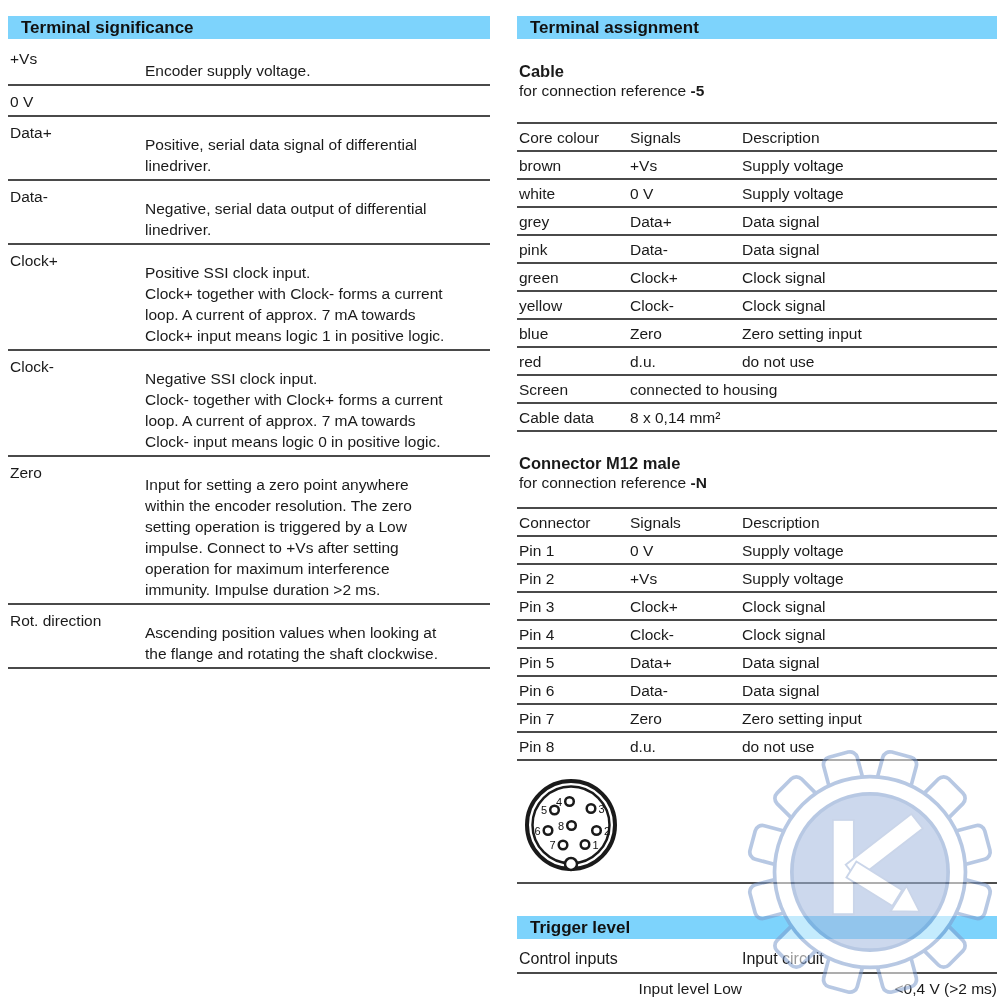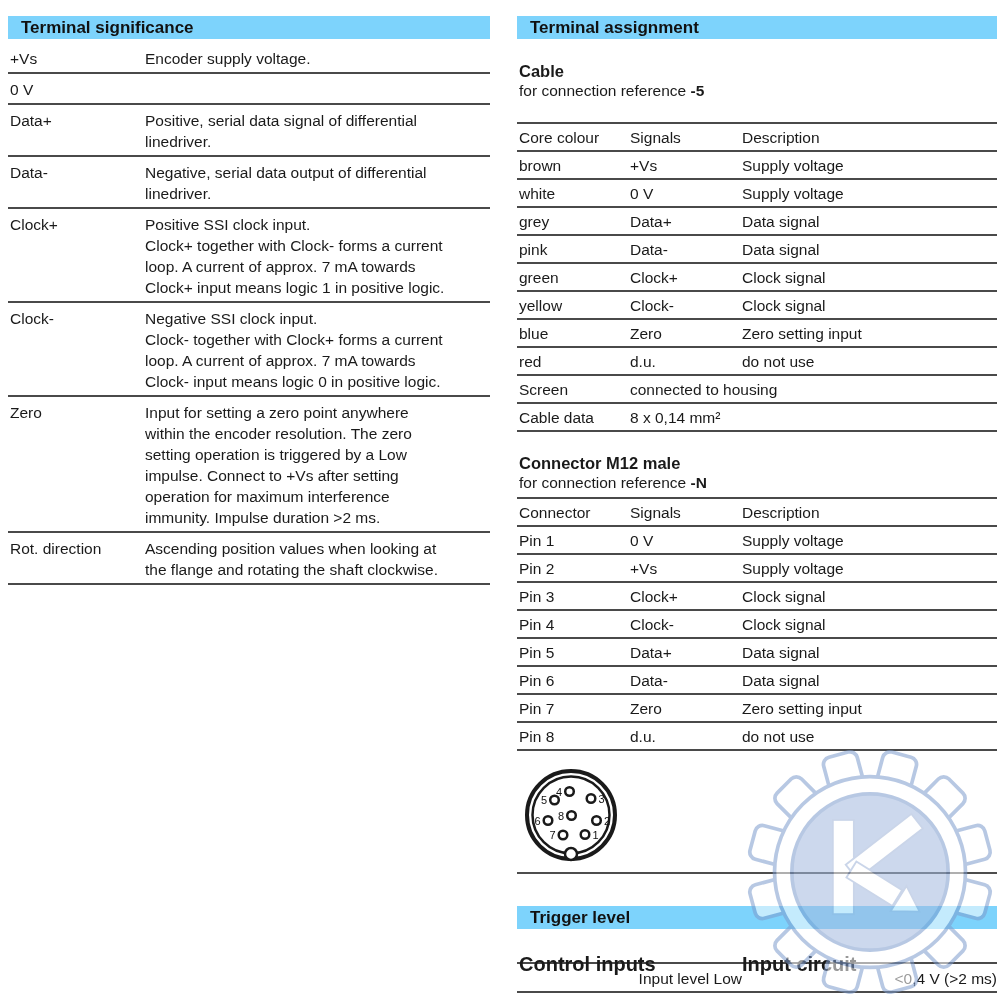--- a/index.html
+++ b/index.html
@@ -13,40 +13,40 @@
   .col-left{left:8px;width:482px;}
   .col-right{left:517px;width:480px;}
   .section-bar{
     height:23px;line-height:23px;background:#7dd3fc;
     font-size:17px;font-weight:bold;padding-left:13px;color:#111;
   }
   
   .sig-row{display:flex;border-bottom:2px solid #4a4a4a;padding:5px 0 3px 0;}
   .sig-row.first{padding-top:9px;}
   .sig-term{width:135px;flex:0 0 135px;padding-left:2px;font-size:15.5px;line-height:21px;}
-  .sig-desc{flex:1;font-size:15.5px;line-height:21px;white-space:pre-line;}
+  .sig-desc{flex:1;font-size:15.5px;line-height:21px;white-space:pre-line;margin-top:12px;}
   
   .sub-title{margin-top:22px;padding-left:2px;font-size:16.5px;line-height:20px;font-weight:bold;}
   .sub-ref{padding-left:2px;font-size:15.5px;line-height:20px;}
   .sub-ref b{font-weight:bold;}
   .dtable{margin-top:21px;border-top:2px solid #4a4a4a;}
-  .dtable.tight{margin-top:4px;}
+  .dtable.tight{margin-top:14px;}
   .drow{display:flex;height:28px;box-sizing:border-box;border-bottom:2px solid #4a4a4a;
         padding-top:3px;font-size:15.5px;line-height:21px;}
   .dc1{width:111px;flex:0 0 111px;padding-left:2px;}
   .dc2{width:112px;flex:0 0 112px;}
   .dc3{flex:1;}
   .dspan{flex:1;}
   
   .diagram{margin:14px 0 0 2px;}
   
   .sep-line{margin-top:3px;height:2px;background:#4d4d4d;}
   .trigger-bar{margin-top:32px;}
   .trow{display:flex;box-sizing:border-box;border-bottom:2px solid #4a4a4a;font-size:15.5px;line-height:21px;}
-  .trow.thead{height:35px;padding-top:25px;font-weight:bold;font-size:20px;}
+  .trow.thead{height:35px;padding-top:9px;font-weight:normal;font-size:16px;}
   .trow.tdata{height:29px;padding-top:4px;text-align:right;}
   .tc1{width:223px;flex:0 0 223px;padding-left:2px;}
   .tc2{flex:1;}
   
   .watermark{position:absolute;left:746px;top:748px;width:248px;height:248px;
              opacity:0.55;z-index:5;pointer-events:none;}
   .content{position:relative;z-index:1;}
   svg text{font-family:"Liberation Sans","DejaVu Sans",sans-serif;}
 </style>
 </head>

